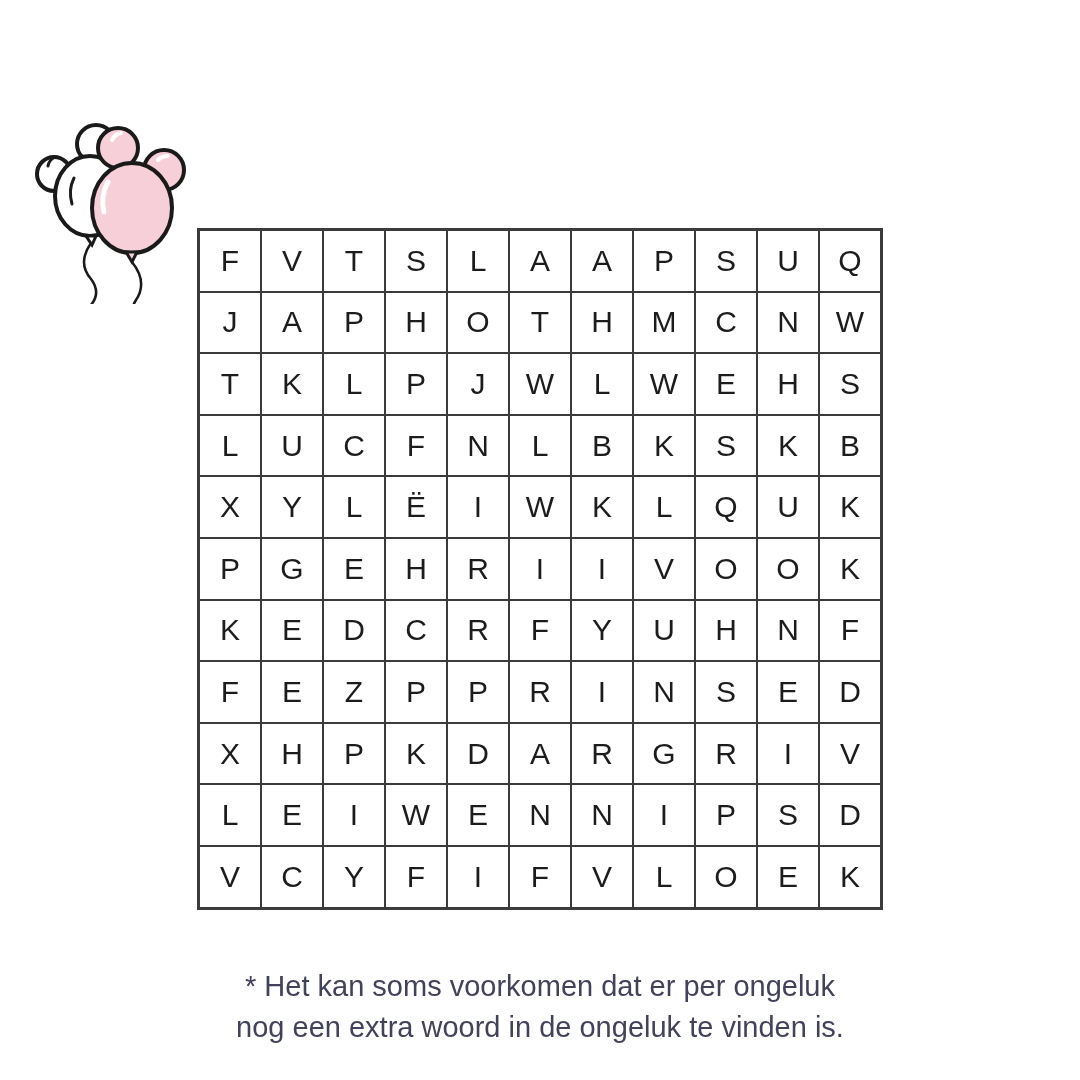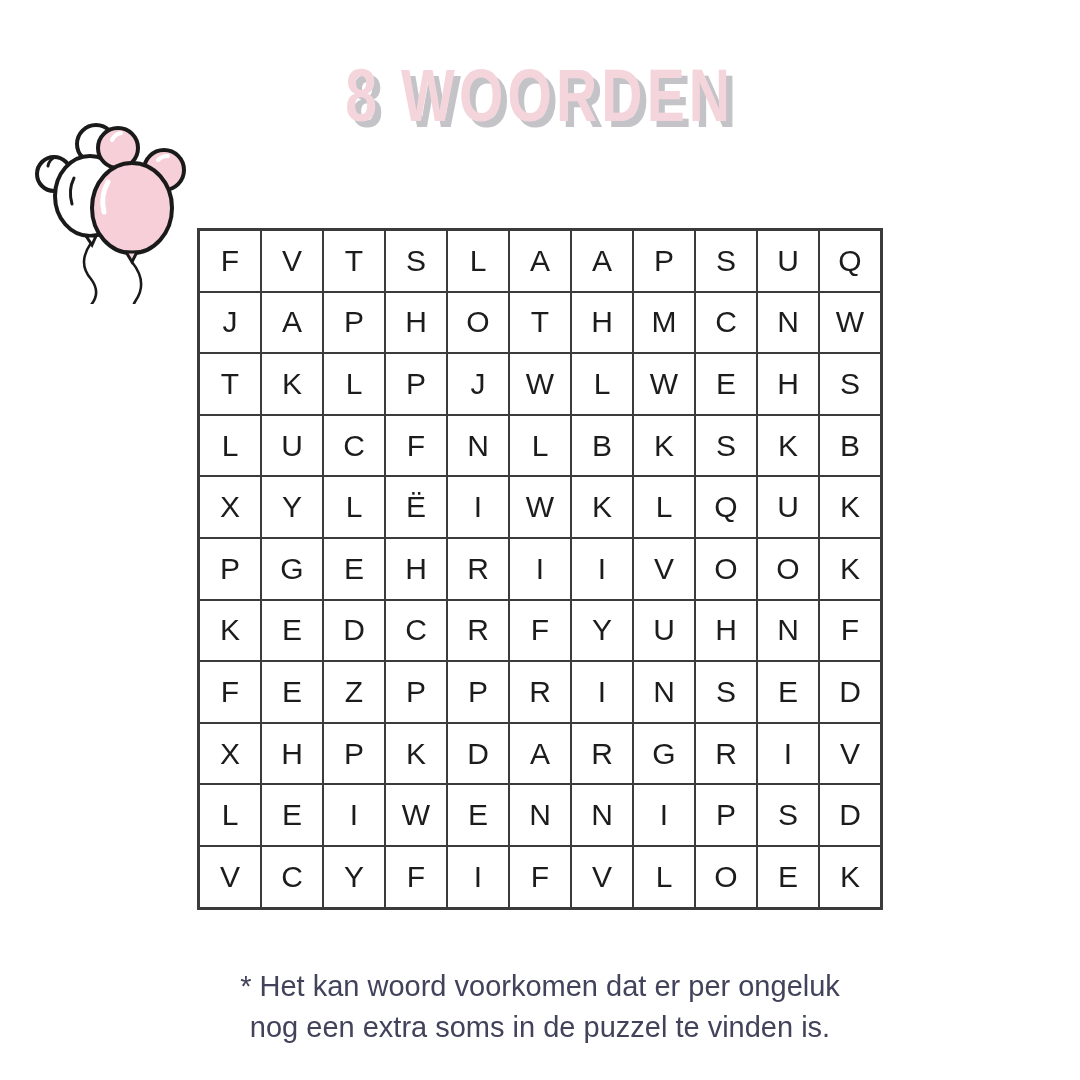--- a/index.html
+++ b/index.html
@@ -80,23 +80,20 @@
     color:var(--footnote);
     font-size:29px;
     line-height:41px;
     z-index:2;
   }
 </style>
 </head>
 <body>
 
 <div class="header">
-  <div>
-    <span class="title-line title-sub">8 WOORDEN</span>
-  </div>
 </div>
 
 <svg class="balloons" viewBox="0 0 162 192" aria-hidden="true">
 
   <g fill="#ffffff" stroke="#1a1a1a" stroke-width="4" stroke-linecap="round">
     <circle cx="24" cy="62" r="17"></circle>
     <circle cx="66" cy="32" r="19"></circle>
     <ellipse cx="60" cy="84" rx="35" ry="40"></ellipse>
     <path d="M56,124 l10,0 l-4,9 z" fill="#ffffff" stroke-width="3"></path>
     <path d="M18,54 q1,-6 7,-9" fill="none" stroke-width="3"></path>
@@ -236,15 +233,15 @@
       <div class="cell">F</div>
       <div class="cell">V</div>
       <div class="cell">L</div>
       <div class="cell">O</div>
       <div class="cell">E</div>
       <div class="cell">K</div>
     </div>
 </div>
 
 <div class="footnote">
-  <div>* Het kan woord voorkomen dat er per ongeluk</div>
-  <div>nog een extra soms in de puzzel te vinden is.</div>
+  <div>* Het kan soms voorkomen dat er per ongeluk</div>
+  <div>nog een extra woord in de ongeluk te vinden is.</div>
 </div>
 
 </body></html>

